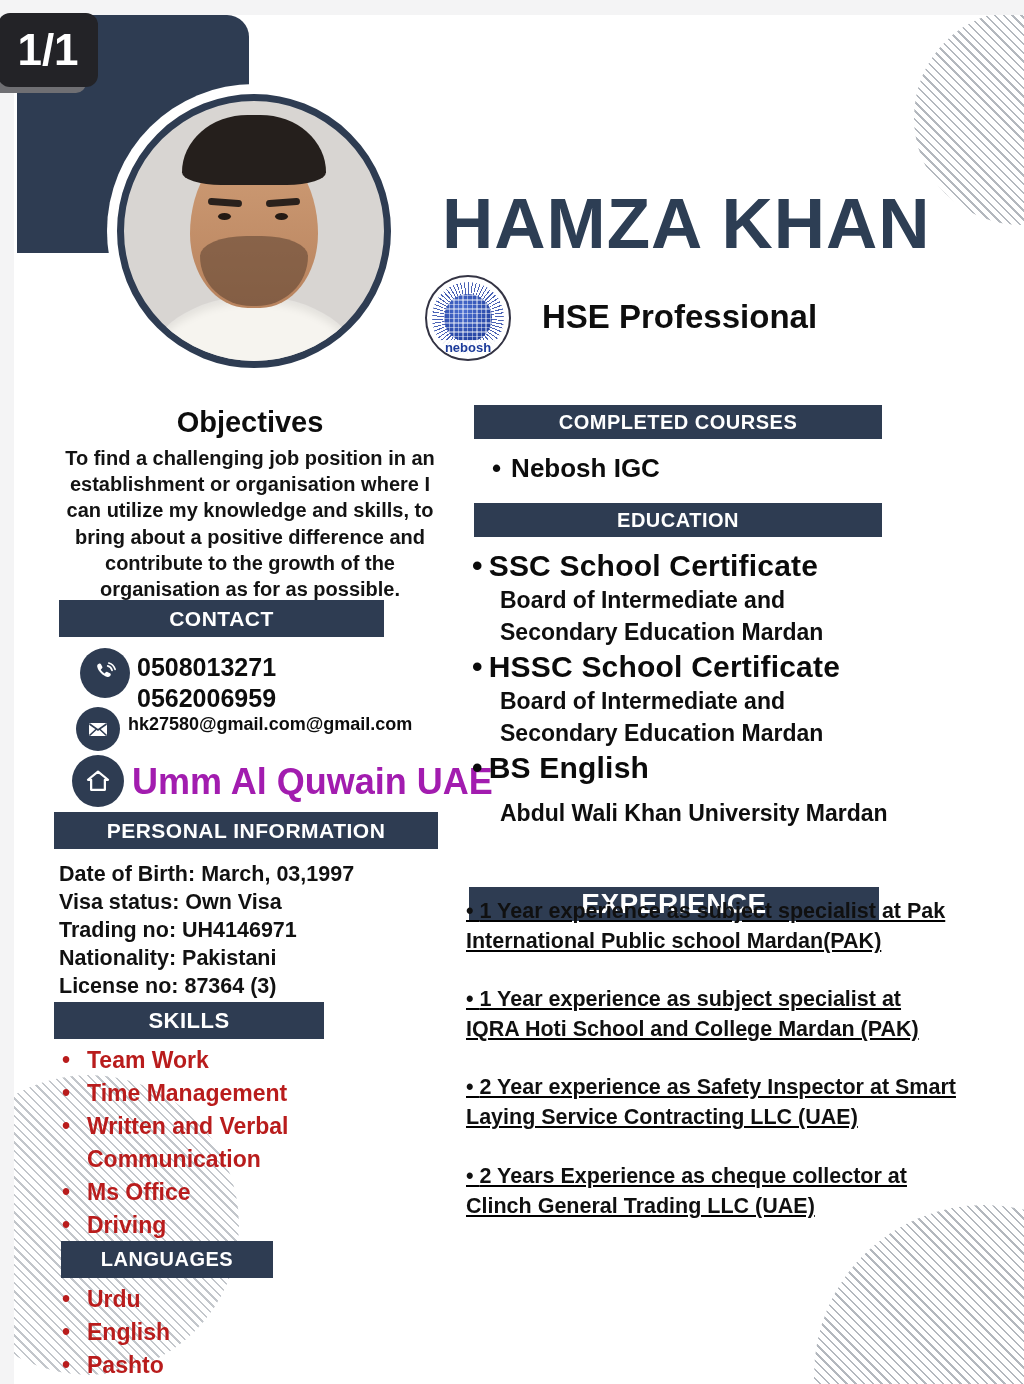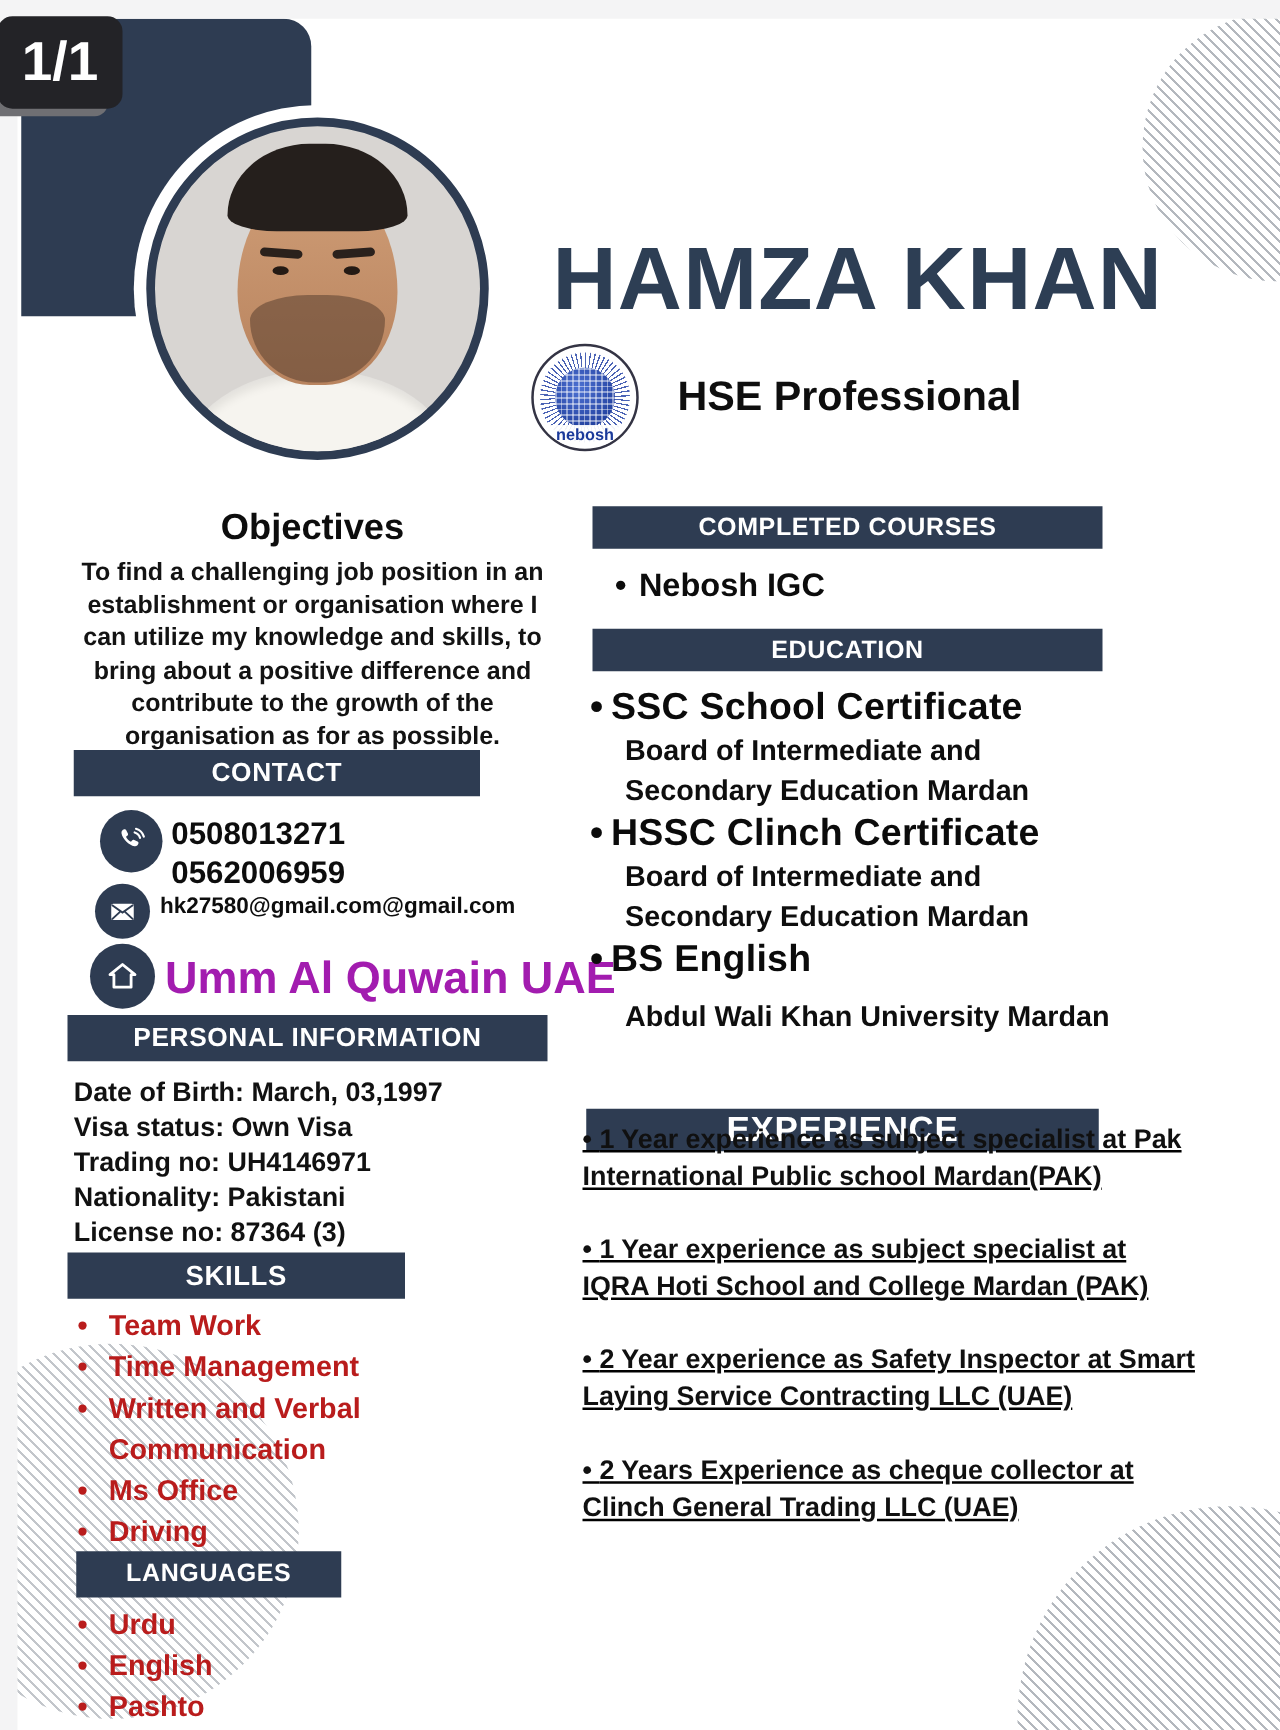--- a/index.html
+++ b/index.html
@@ -200,21 +200,21 @@
     <li>Pashto</li>
   </ul>
 
   <div class="banner b-courses">COMPLETED COURSES</div>
   <div class="courses-item">Nebosh IGC</div>
 
   <div class="banner b-education">EDUCATION</div>
   <div class="education">
     <div class="edu-title">SSC School Certificate</div>
     <div class="edu-detail">Board of Intermediate and Secondary Education Mardan</div>
-    <div class="edu-title">HSSC Clinch Certificate</div>
+    <div class="edu-title">HSSC School Certificate</div>
     <div class="edu-detail">Board of Intermediate and Secondary Education Mardan</div>
     <div class="edu-title">BS English</div>
     <div class="edu-detail edu-gap">Abdul Wali Khan University Mardan</div>
   </div>
 
   <div class="banner b-exp">EXPERIENCE</div>
   <div class="experience">
     <div class="exp-item">1 Year experience as subject specialist at Pak International Public school Mardan(PAK)</div>
     <div class="exp-item">1 Year experience as subject specialist at IQRA Hoti School and College Mardan (PAK)</div>
     <div class="exp-item">2 Year experience as Safety Inspector at Smart Laying Service Contracting LLC (UAE)</div>

